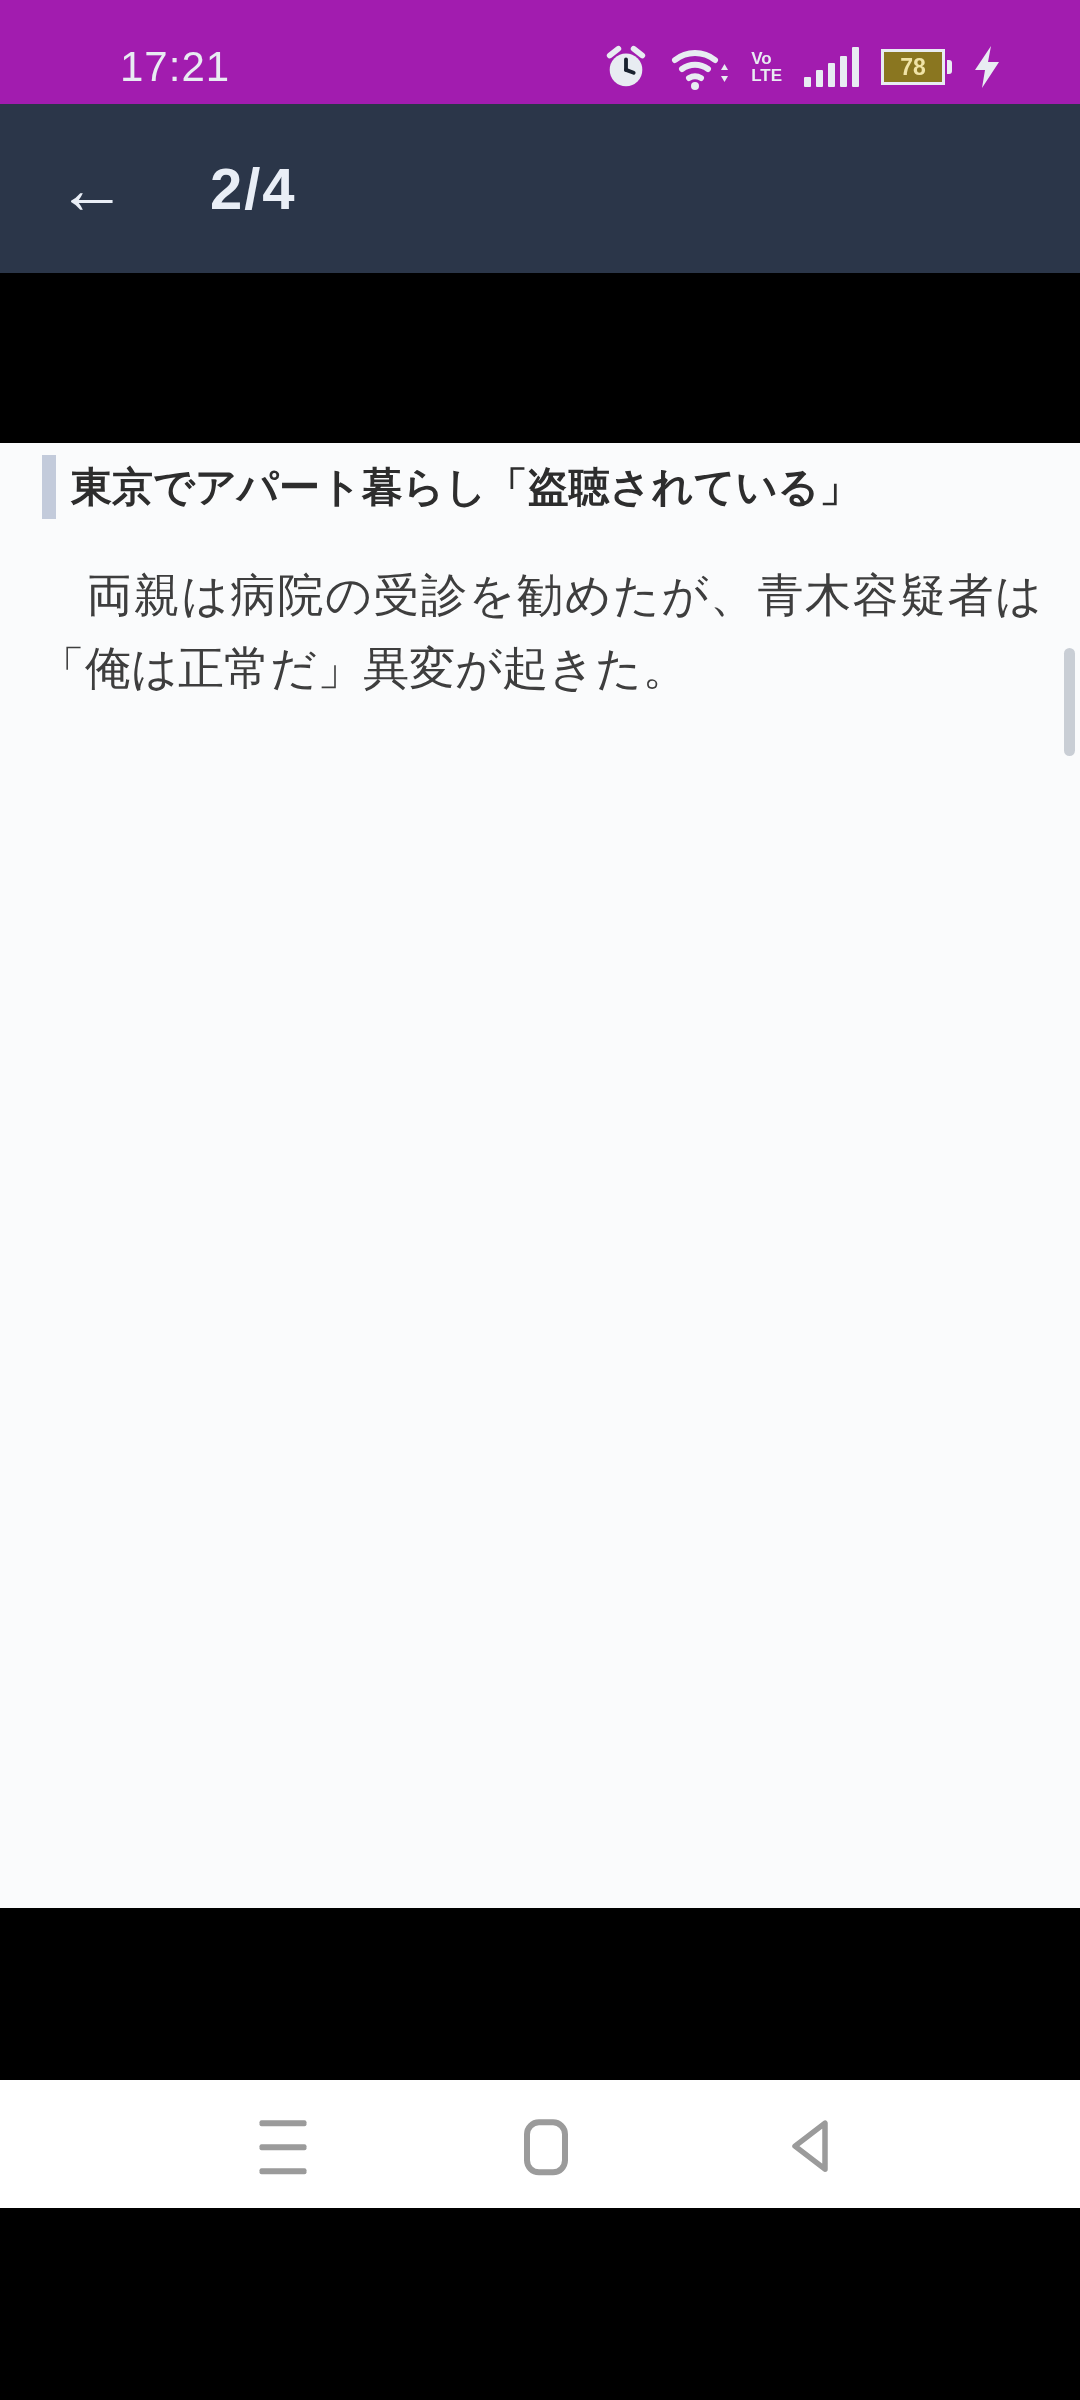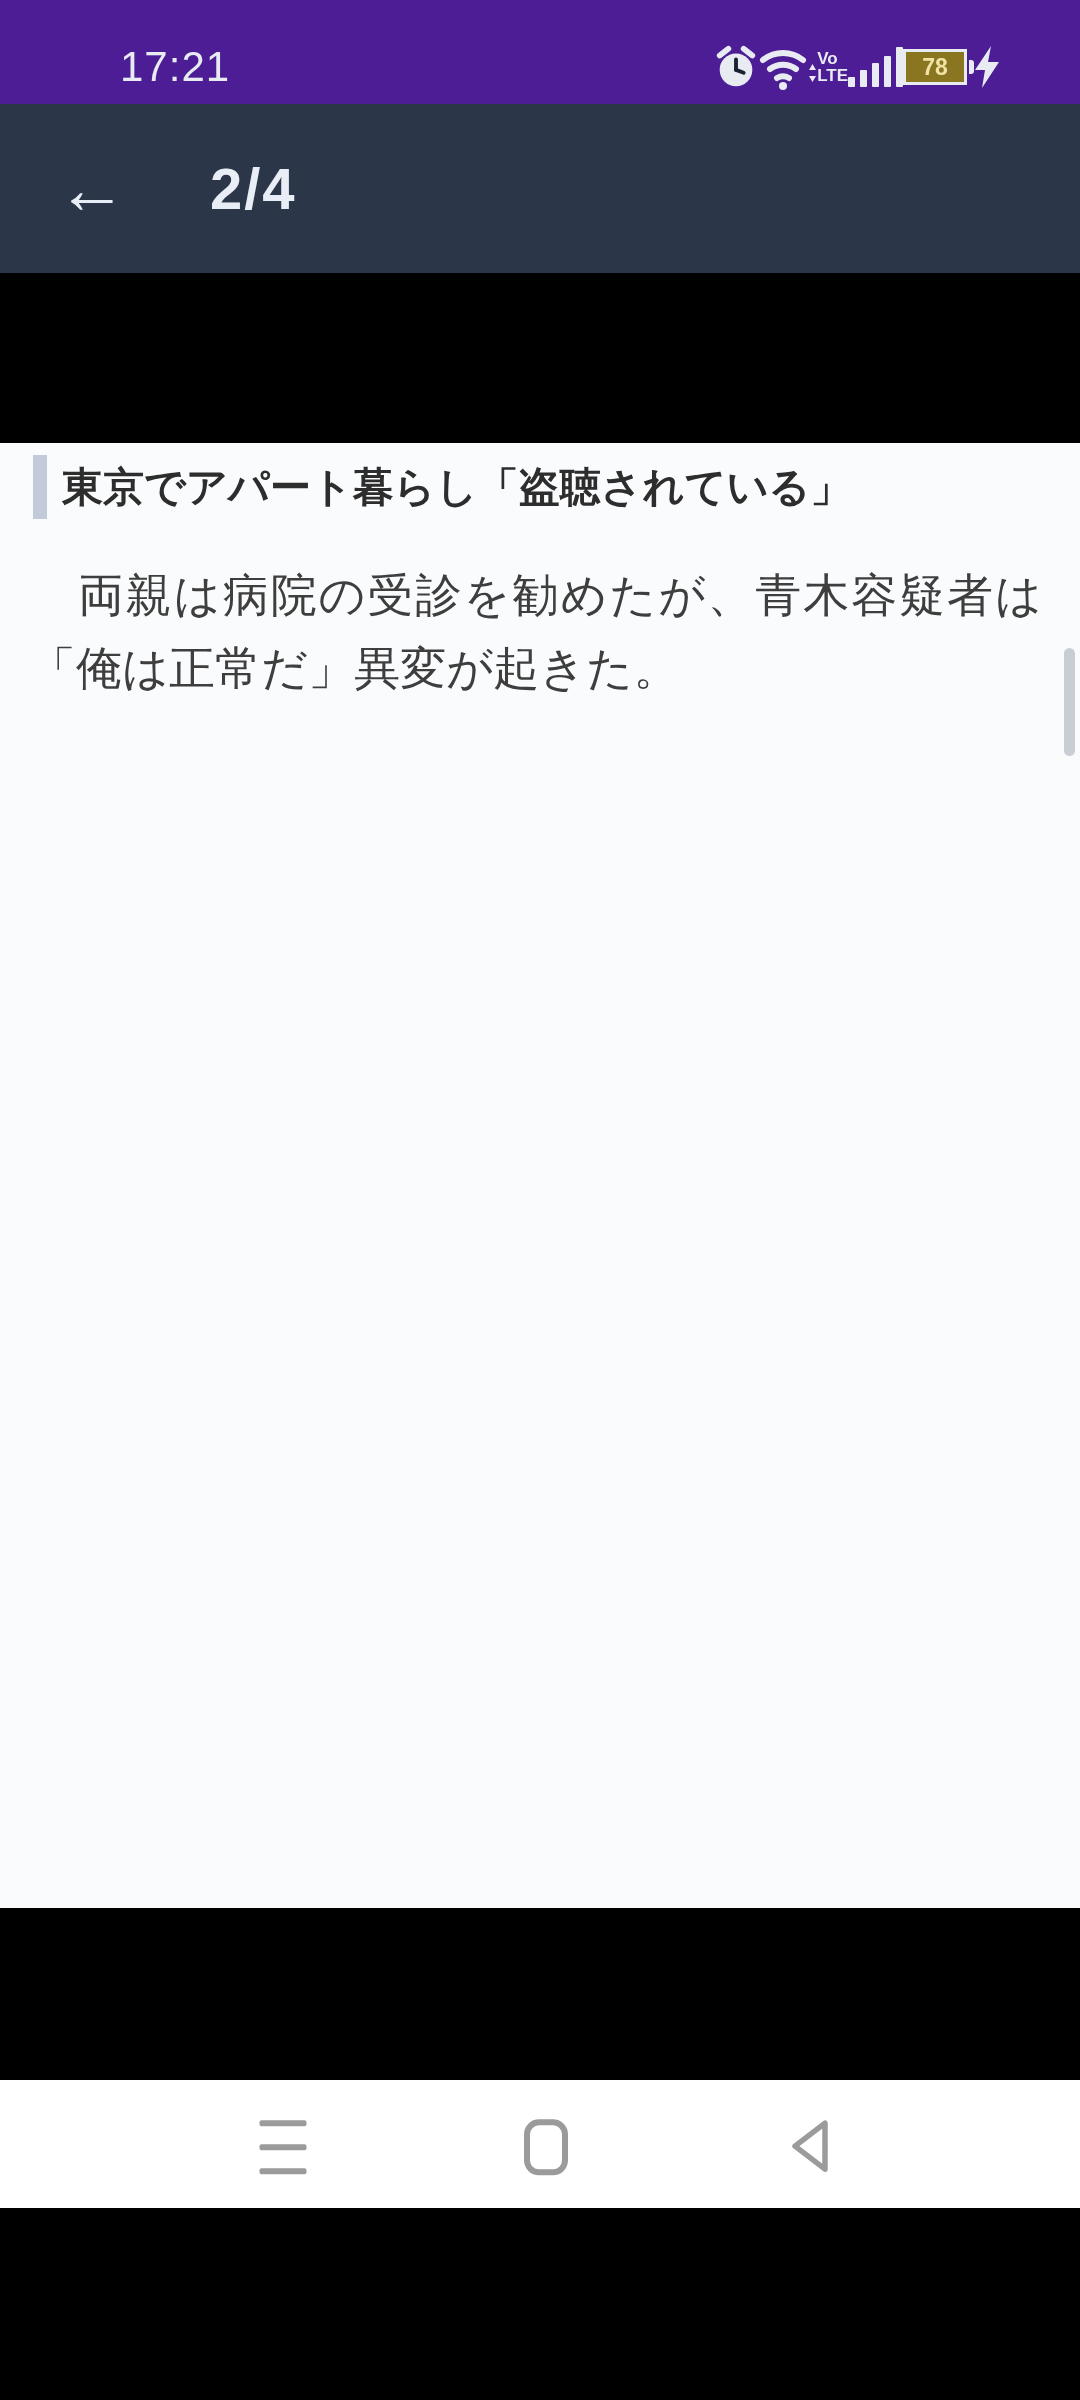--- a/index.html
+++ b/index.html
@@ -6,26 +6,26 @@
   html,body { width:1080px; height:2400px; background:#000; }
   .screen {
     width:1080px; height:2400px;
     display:flex; flex-direction:column;
     font-family:"Liberation Sans", sans-serif;
     overflow:hidden;
   }
 
   
   .status-bar {
-    height:104px; background:#4c1d95; color:#e8ecf2;
+    height:104px; background:#a21caf; color:#e8ecf2;
     display:flex; align-items:center; justify-content:space-between;
     padding:30px 80px 0 120px;
   }
   .status-time { font-size:42px; font-weight:400; letter-spacing:1px; }
-  .status-icons { display:flex; align-items:center; }
+  .status-icons { display:flex; align-items:center; gap:22px; }
   .sicon { display:flex; align-items:center; }
   .volte { display:flex; flex-direction:column; align-items:flex-start;
            font-weight:700; color:#e8ecf2; line-height:17px; font-size:17px; }
   .sigbars { display:flex; align-items:flex-end; gap:5px; height:40px; }
   .sigbars i { display:block; width:7px; background:#e8ecf2; border-radius:1px; }
   .battery { position:relative; display:flex; align-items:center; }
   .batt-body {
     width:64px; height:36px; border:3px solid #e8ecf2; border-radius:0;
     background:#8a7620; display:flex; align-items:center; justify-content:center;
   }
@@ -41,21 +41,21 @@
               background:none; border:none; cursor:pointer; }
   .page-indicator { margin-left:78px; font-size:58px; font-weight:600; letter-spacing:2px; }
 
   
   .band-top { height:170px; background:#000; }
   .band-bottom { height:172px; background:#000; }
 
   
   .content {
     height:1465px; background:#fafbfc; position:relative;
-    padding:10px 38px 0 30px; overflow:hidden;
+    padding:10px 38px 0 39px; overflow:hidden;
   }
   .headline {
     display:block; border-left:14px solid #c3cbdb; padding-left:15px; margin:2px 0 40px 3px;
     font-size:41px; line-height:64px; font-weight:700; color:#2d2d2d;
   }
   .content p {
     font-size:46px; line-height:73px; color:#3e3e3e;
     text-align:justify; word-break:break-all; margin-bottom:46px;
   }
   .scroll-thumb {

